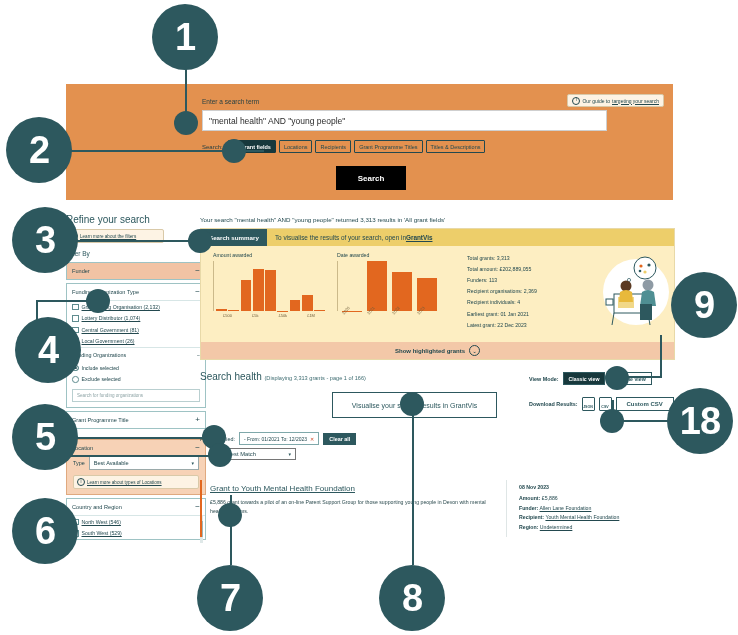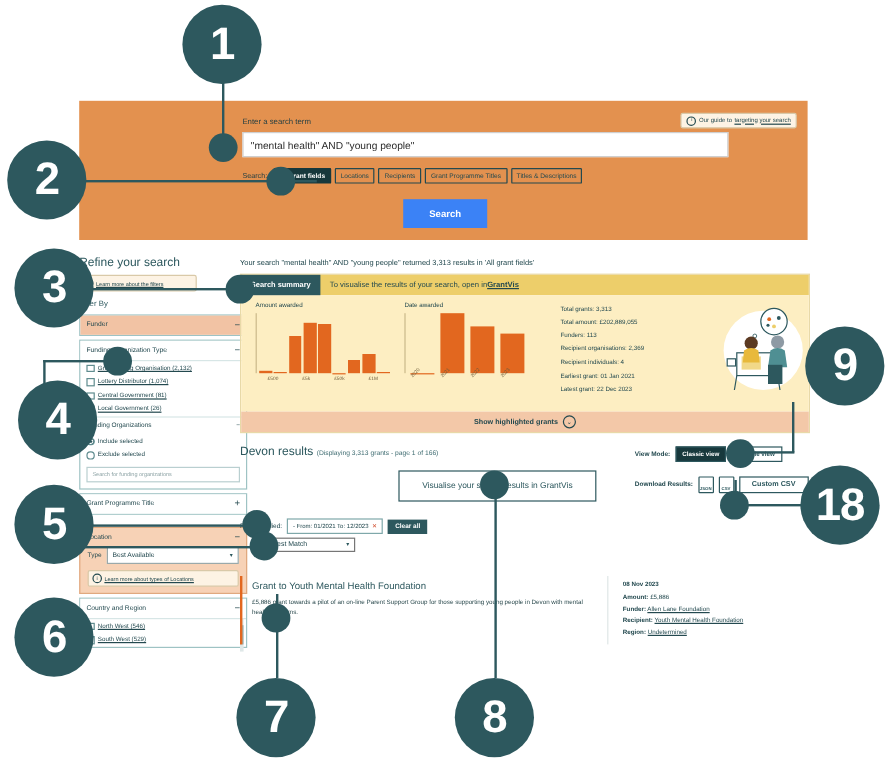--- a/index.html
+++ b/index.html
@@ -40,21 +40,21 @@
     box-sizing:border-box;font-size:8.5px;color:#2b2b2b;
   }
   #searchrow{position:absolute;left:136px;top:56px;display:flex;align-items:center;gap:3px;}
   .srch-lbl{font-size:6px;color:#1f3d42;margin-right:2px;}
   .chip{
     font-size:5.5px;border:1px solid #23494f;padding:2.5px 4px;background:transparent;
     color:#23494f;white-space:nowrap;border-radius:1px;
   }
   .chip.on{background:#17383c;color:#fff;border-color:#17383c;font-weight:700;}
   #searchbtn{
-    position:absolute;left:270px;top:82px;width:70px;height:24px;background:#3b82f6;color:#fff;
+    position:absolute;left:270px;top:82px;width:70px;height:24px;background:#000000;color:#fff;
     font-size:8px;font-weight:700;display:flex;align-items:center;justify-content:center;
   }
 
   
   #refine{left:66px;top:214px;width:140px;}
   .refine-h{font-size:10px;color:#2d585e;margin-bottom:4px;}
   .learn-pill{
     display:flex;align-items:center;gap:2px;background:#fdf3e4;border:1px solid #d9c9a8;
     border-radius:2px;padding:2px 3px;font-size:4.6px;color:#23494f;width:98px;box-sizing:border-box;
   }
@@ -135,21 +135,21 @@
   .fa-chip{border:1px solid #7fa8aa;background:#fff;padding:2.5px 4px;font-size:5px;display:flex;gap:3px;align-items:center;}
   .fa-chip b{color:#d04a2a;font-weight:700;}
   .clearall{background:#2d585e;color:#fff;font-size:5.4px;font-weight:700;padding:3px 6px;}
   #sortSel{
     left:222px;top:448px;width:74px;height:12px;border:1px solid #767676;background:#fff;
     display:flex;align-items:center;justify-content:space-between;padding:0 4px;font-size:5.8px;box-sizing:border-box;
   }
 
   #grantCard{left:200px;top:480px;width:473px;display:flex;border-left:2px solid #e2671f;}
   .gc-main{flex:1;padding:4px 8px;border-right:1px solid #dfe6e6;}
-  .gc-title{font-size:8px;color:#2d585e;}
+  .gc-title{font-size:8px;color:#2d585e;text-decoration:underline;}
   .gc-desc{font-size:5.2px;line-height:1.7;margin-top:5px;color:#2b4a4e;}
   .gc-side{width:156px;padding:4px 0 4px 12px;}
   .gc-date{font-size:5.2px;font-weight:700;margin-bottom:5px;}
   .gc-row{font-size:5.2px;margin-bottom:3.5px;}
   .gc-row b{font-weight:700;}
   .gc-row u{text-decoration:underline;}
 </style>
 </head>
 <body>
 
@@ -375,21 +375,21 @@
     </div>
   </div>
 
   <div class="sum-foot">
     <span>Show highlighted grants</span>
     <span class="chev">⌄</span>
   </div>
 </div>
 
 <div class="abs" id="srTitle">
-  <span>Devon results</span>
+  <span>Search health</span>
   <small>(Displaying 3,313 grants - page 1 of 166)</small>
 </div>
 
 <div class="abs" id="vmRow">
   <span>View Mode:</span>
   <span class="vm-btn on">Classic view</span>
   <span class="vm-btn">Bubble view</span>
 </div>
 
 <div class="abs" id="dlRow">

